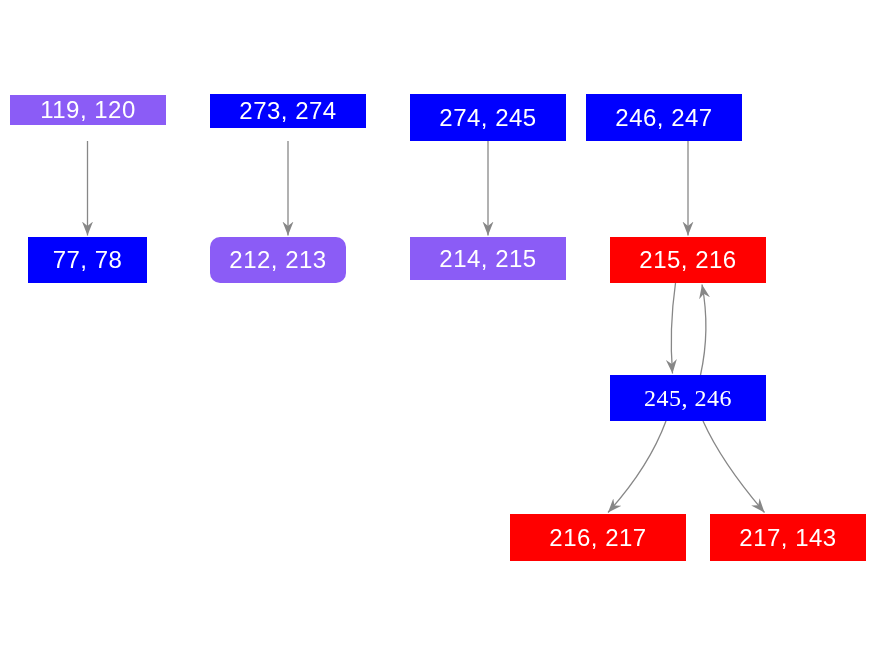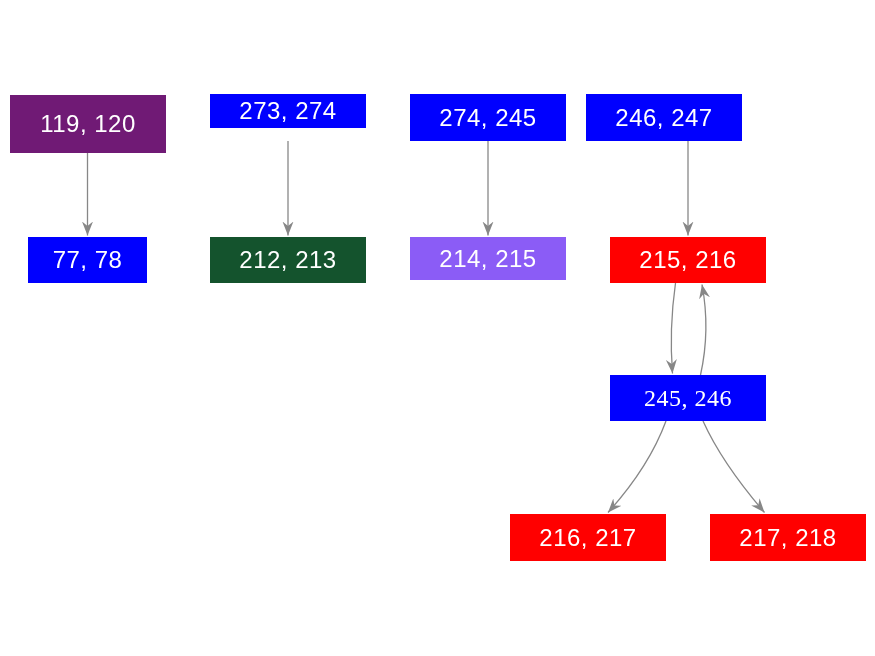--- a/index.html
+++ b/index.html
@@ -56,47 +56,47 @@
         <path class="edge" d="M 288 141 L 288 235.5" stroke="#878787" marker-end="url(#arrowhead)"></path>
         <path class="edge" d="M 488 141 L 488 235.5" stroke="#878787" marker-end="url(#arrowhead)"></path>
         <path class="edge" d="M 688 141 L 688 235.5" stroke="#878787" marker-end="url(#arrowhead)"></path>
         <path class="edge" d="M 675.5 283 Q 669 329 672.5 373.5" stroke="#878787" marker-end="url(#arrowhead)"></path>
         <path class="edge" d="M 700.5 375 Q 710.5 330 702 284.5" stroke="#878787" marker-end="url(#arrowhead)"></path>
         <path class="edge" d="M 666 421 Q 649 467 608 512.5" stroke="#878787" marker-end="url(#arrowhead)"></path>
         <path class="edge" d="M 703 421 Q 722 463 764.5 512.5" stroke="#878787" marker-end="url(#arrowhead)"></path>
       </g>
   </svg>
   <div id="nodes-layer">
-      <div class="node" style="left: 10px; top: 95px; width: 156px; height: 58px; background: #701a75;">
+      <div class="node" style="left: 10px; top: 95px; width: 156px; height: 30px; background: #8b5cf6;">
     <span class="node-label" style="color: rgb(255, 255, 255);">119, 120</span>
   </div>
       <div class="node" style="left: 210px; top: 94px; width: 156px; height: 34px; background: rgb(0, 0, 255);">
     <span class="node-label" style="color: rgb(255, 255, 255);">273, 274</span>
   </div>
       <div class="node" style="left: 410px; top: 94px; width: 156px; height: 47px; background: rgb(0, 0, 255);">
     <span class="node-label" style="color: rgb(255, 255, 255);">274, 245</span>
   </div>
       <div class="node" style="left: 586px; top: 94px; width: 156px; height: 47px; background: rgb(0, 0, 255);">
     <span class="node-label" style="color: rgb(255, 255, 255);">246, 247</span>
   </div>
       <div class="node" style="left: 28px; top: 237px; width: 119px; height: 46px; background: rgb(0, 0, 255);">
     <span class="node-label" style="color: rgb(255, 255, 255);">77, 78</span>
   </div>
-      <div class="node" style="left: 210px; top: 237px; width: 156px; height: 46px; background: #14532d;">
+      <div class="node" style="left: 210px; top: 237px; width: 136px; height: 46px; background: #8b5cf6; border-radius: 10px;">
     <span class="node-label" style="color: rgb(255, 255, 255);">212, 213</span>
   </div>
       <div class="node" style="left: 410px; top: 237px; width: 156px; height: 43px; background: #8b5cf6;">
     <span class="node-label" style="color: rgb(255, 255, 255);">214, 215</span>
   </div>
       <div class="node" style="left: 610px; top: 237px; width: 156px; height: 46px; background: rgb(255, 0, 0);">
     <span class="node-label" style="color: rgb(255, 255, 255);">215, 216</span>
   </div>
       <div class="node" style="left: 610px; top: 375px; width: 156px; height: 46px; background: rgb(0, 0, 255); font-family: Liberation Serif, serif;">
     <span class="node-label" style="color: rgb(255, 255, 255);">245, 246</span>
   </div>
-      <div class="node" style="left: 510px; top: 514px; width: 156px; height: 47px; background: rgb(255, 0, 0);">
+      <div class="node" style="left: 510px; top: 514px; width: 176px; height: 47px; background: rgb(255, 0, 0);">
     <span class="node-label" style="color: rgb(255, 255, 255);">216, 217</span>
   </div>
       <div class="node" style="left: 710px; top: 514px; width: 156px; height: 47px; background: rgb(255, 0, 0);">
-    <span class="node-label" style="color: rgb(255, 255, 255);">217, 218</span>
+    <span class="node-label" style="color: rgb(255, 255, 255);">217, 143</span>
   </div>
     </div>
 </div>
 
 </body></html>

